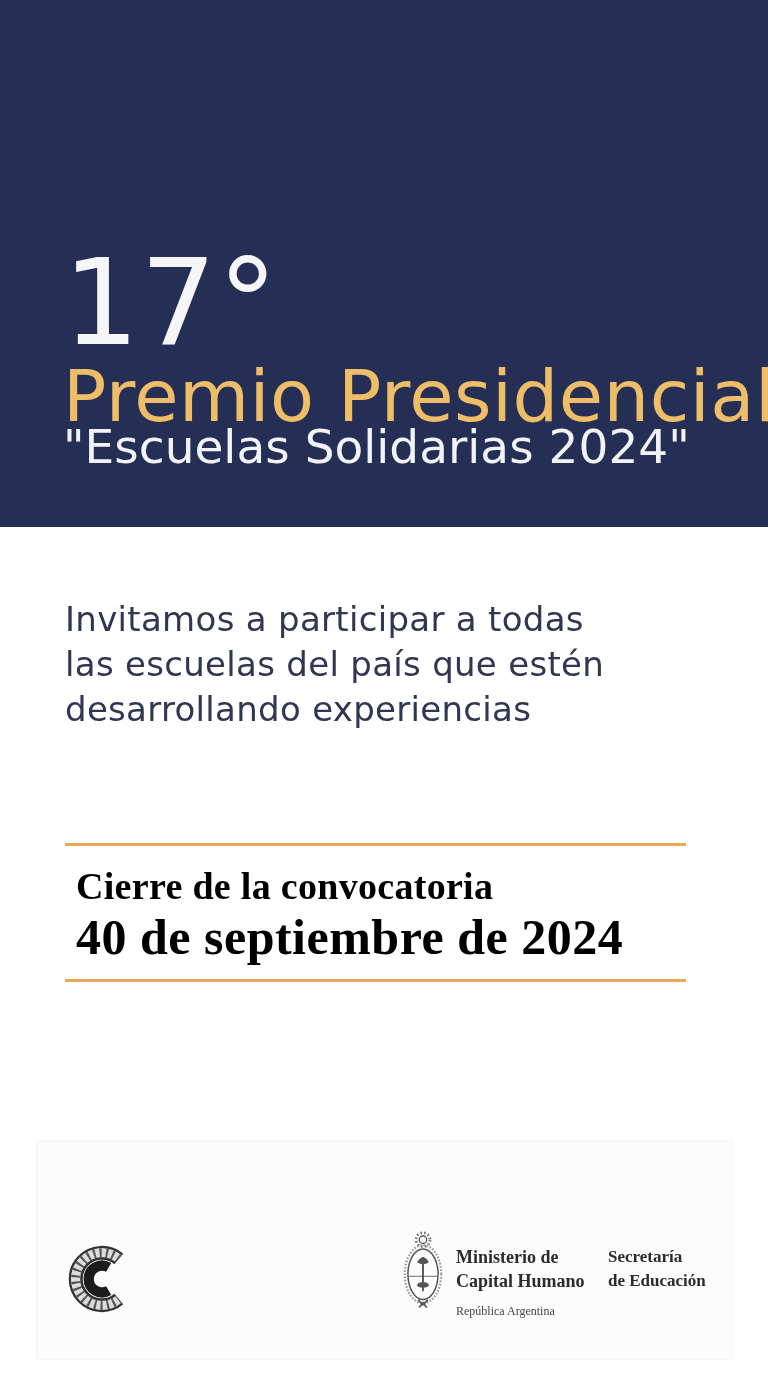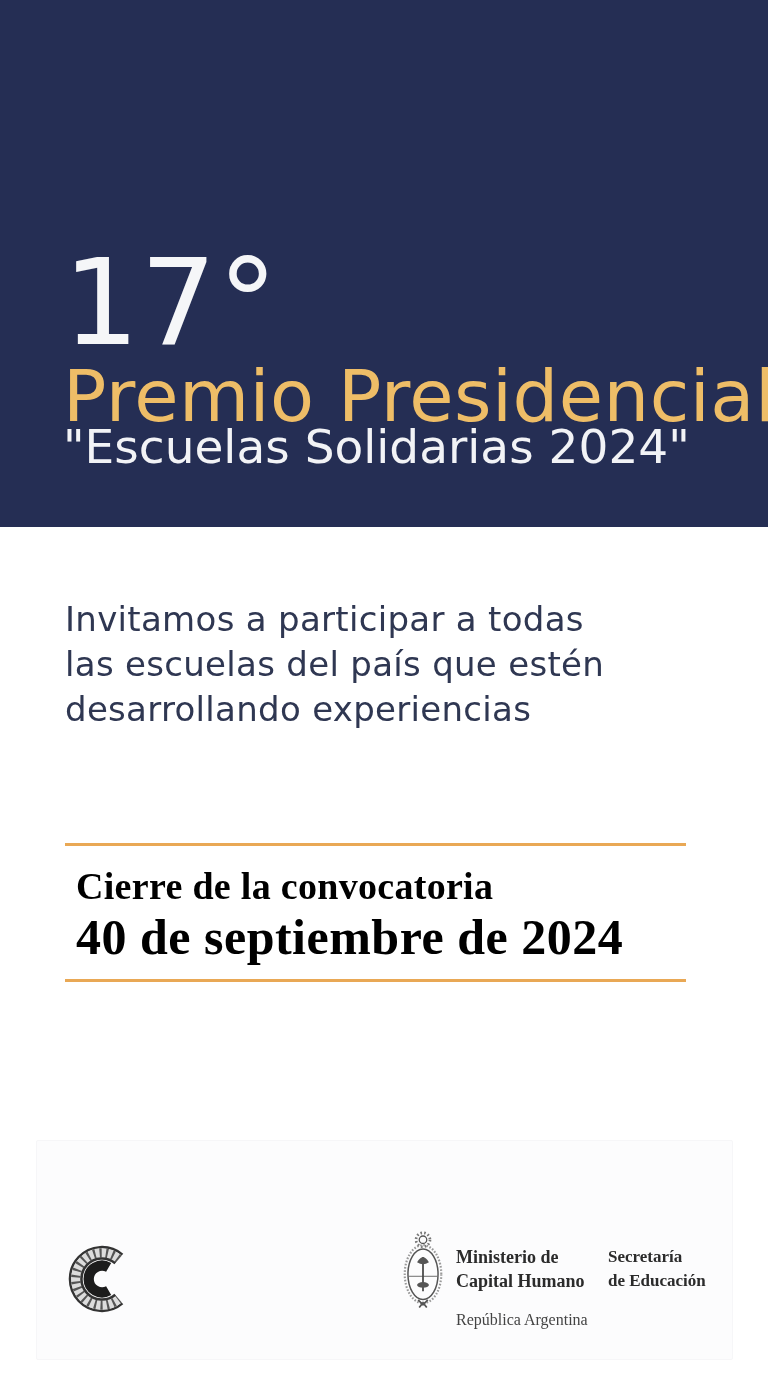--- a/index.html
+++ b/index.html
@@ -116,21 +116,21 @@
     width:44px;height:86px;
   }
   .capital-text{
     position:absolute;left:419px;top:104px;
     font-family:"Liberation Serif","DejaVu Serif",serif;
     color:var(--footer-text);
     line-height:24px;
     white-space:nowrap;
   }
   .capital-text .org{font-size:18px;font-weight:bold;}
-  .capital-text .sub{font-size:16px;font-weight:normal;margin-top:15px;color:#444;}
+  .capital-text .sub{font-size:12px;font-weight:normal;margin-top:6px;color:#444;}
   .secretaria-text{
     position:absolute;left:571px;top:104px;
     font-family:"Liberation Serif","DejaVu Serif",serif;
     color:var(--footer-text);
     line-height:24px;
     white-space:nowrap;
   }
   .secretaria-text .org{font-size:17px;font-weight:bold;}
 </style>
 </head>

